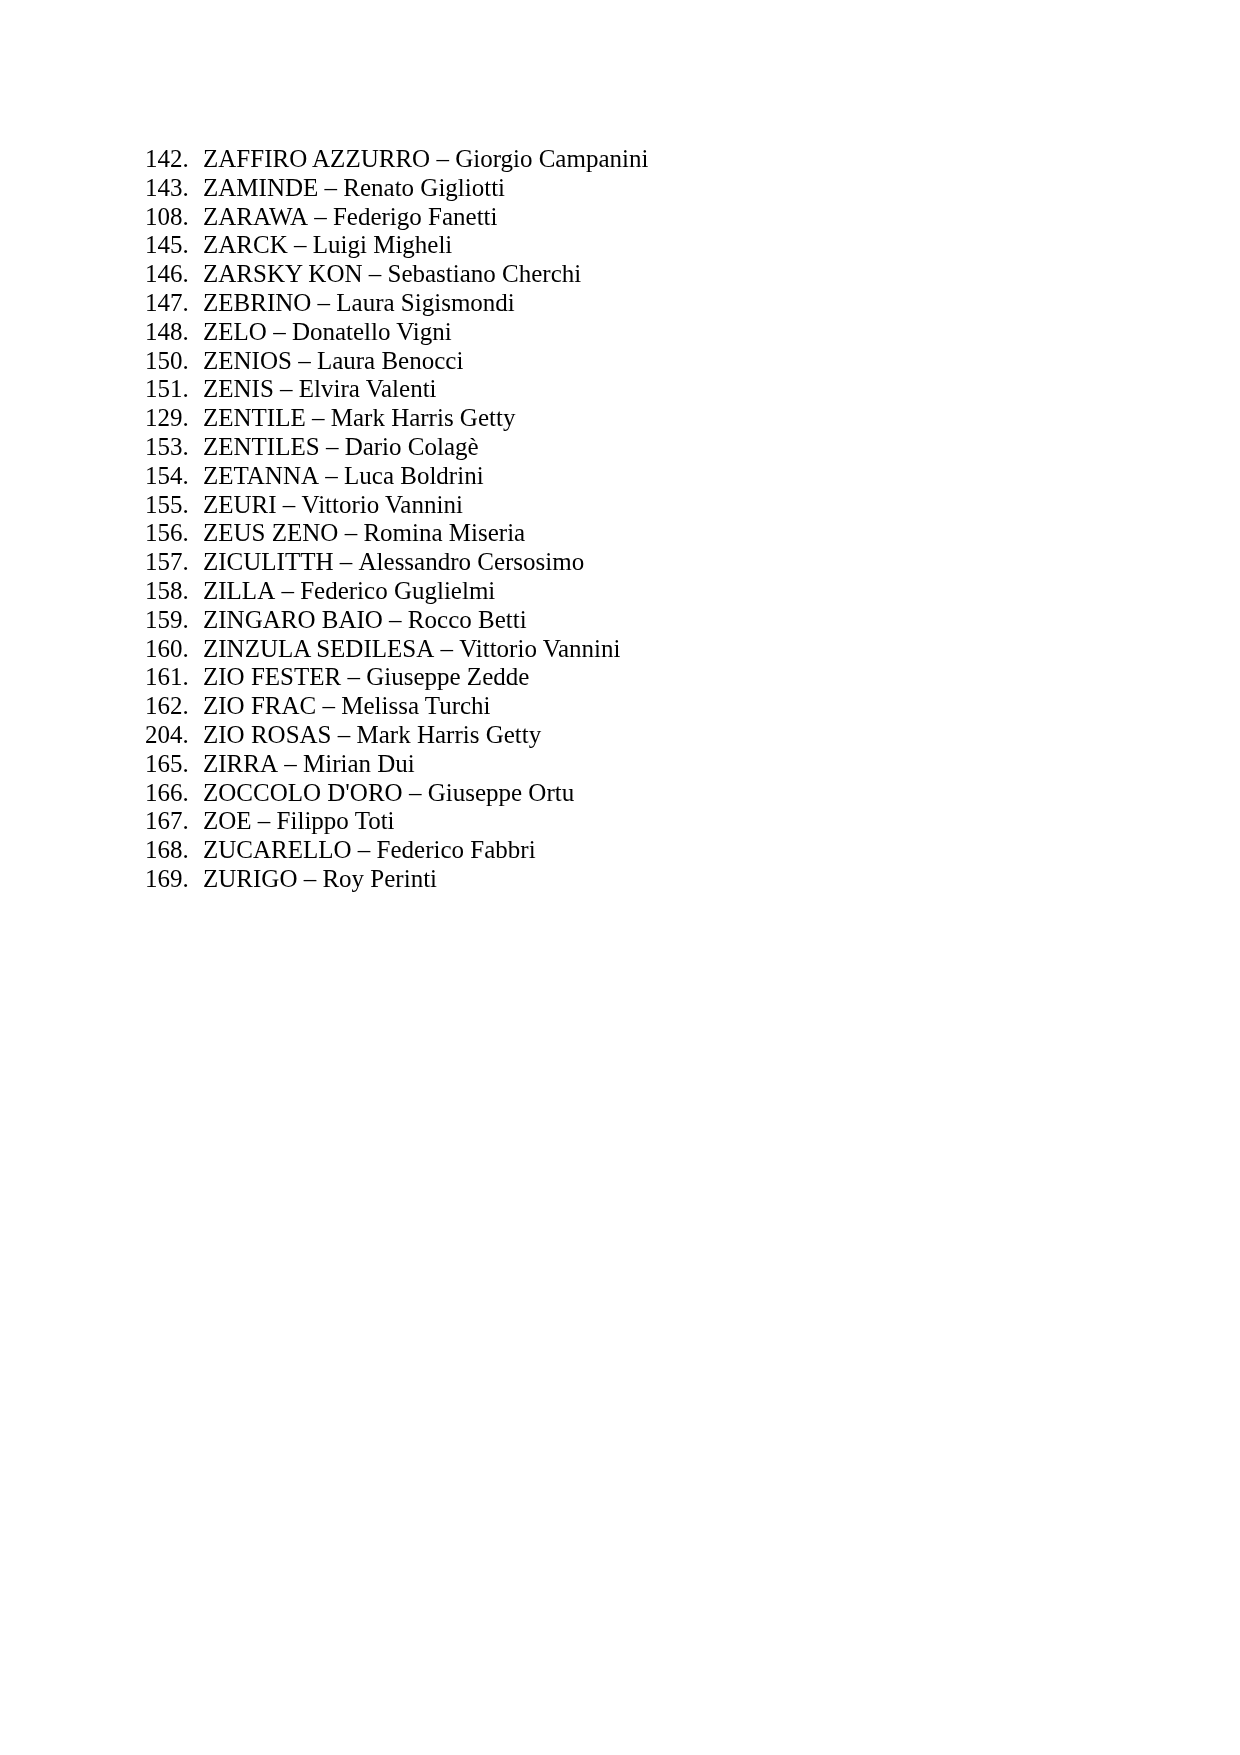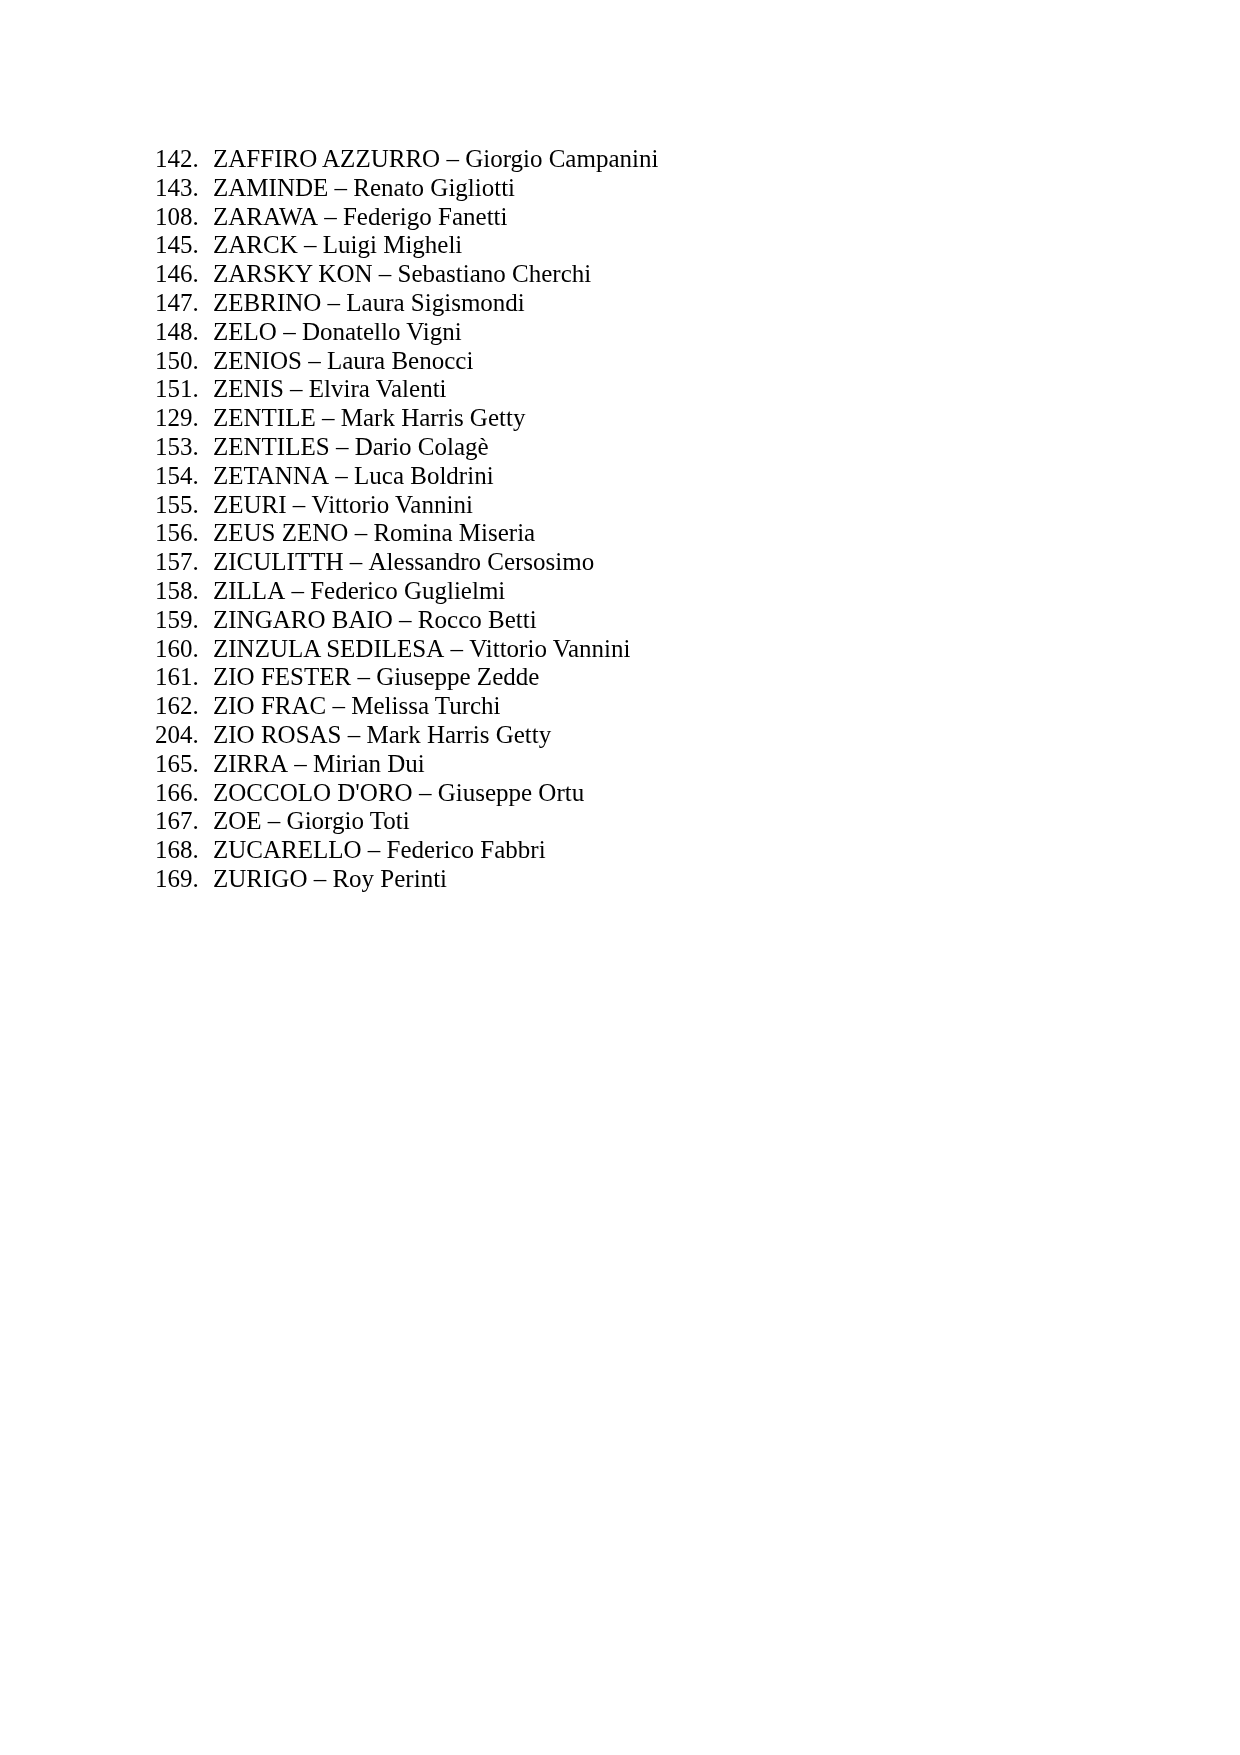--- a/index.html
+++ b/index.html
@@ -11,21 +11,21 @@
     position: relative;
     width: 1240px;
     height: 1755px;
     background: #ffffff;
     color: #000000;
     overflow: hidden;
   }
   .entry-list {
     position: absolute;
     top: 145px;
-    left: 155px;
+    left: 145px;
     right: 60px;
     list-style: none;
   }
   .row {
     display: flex;
     align-items: baseline;
     font-size: 25px;
     line-height: 28.8px;
     white-space: nowrap;
   }
@@ -130,21 +130,21 @@
       <div class="row">
         <span class="num">165.</span>
         <span class="text"><span>ZIRRA</span><span class="sep">–</span><span>Mirian Dui</span></span>
       </div>
       <div class="row">
         <span class="num">166.</span>
         <span class="text"><span>ZOCCOLO D'ORO</span><span class="sep">–</span><span>Giuseppe Ortu</span></span>
       </div>
       <div class="row">
         <span class="num">167.</span>
-        <span class="text"><span>ZOE</span><span class="sep">–</span><span>Giorgio Toti</span></span>
+        <span class="text"><span>ZOE</span><span class="sep">–</span><span>Filippo Toti</span></span>
       </div>
       <div class="row">
         <span class="num">168.</span>
         <span class="text"><span>ZUCARELLO</span><span class="sep">–</span><span>Federico Fabbri</span></span>
       </div>
       <div class="row">
         <span class="num">169.</span>
         <span class="text"><span>ZURIGO</span><span class="sep">–</span><span>Roy Perinti</span></span>
       </div>
     </div>

